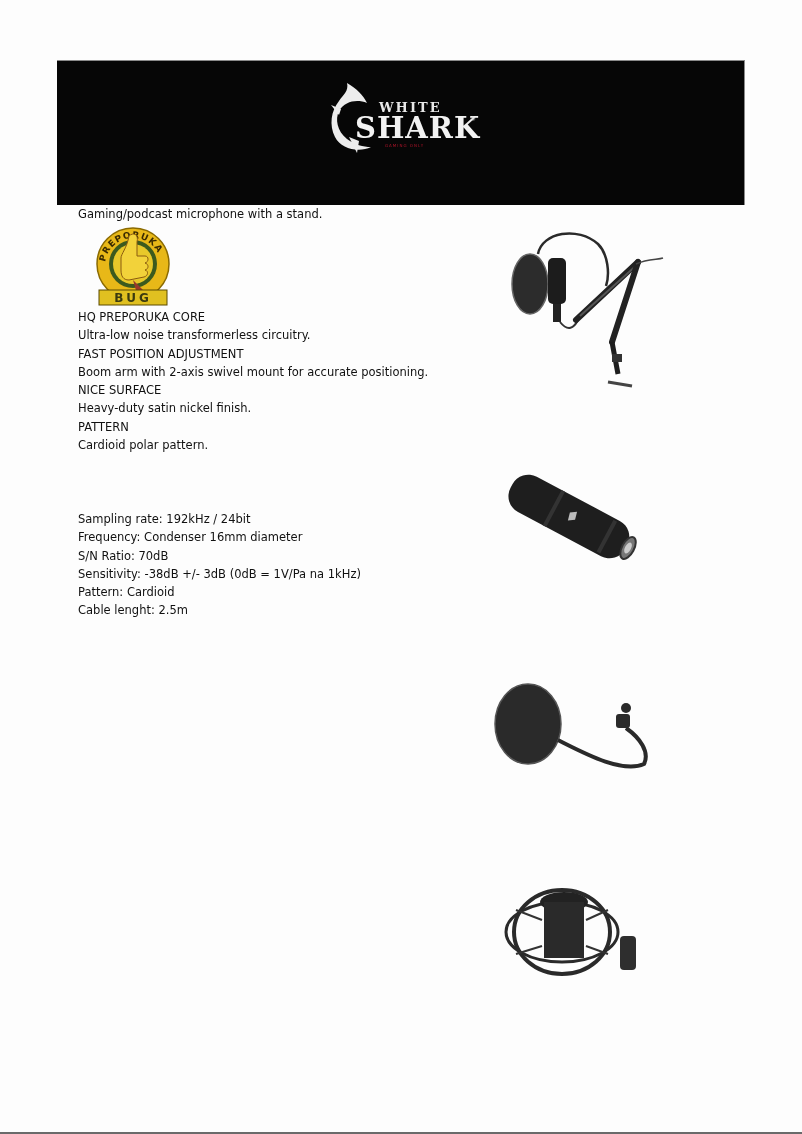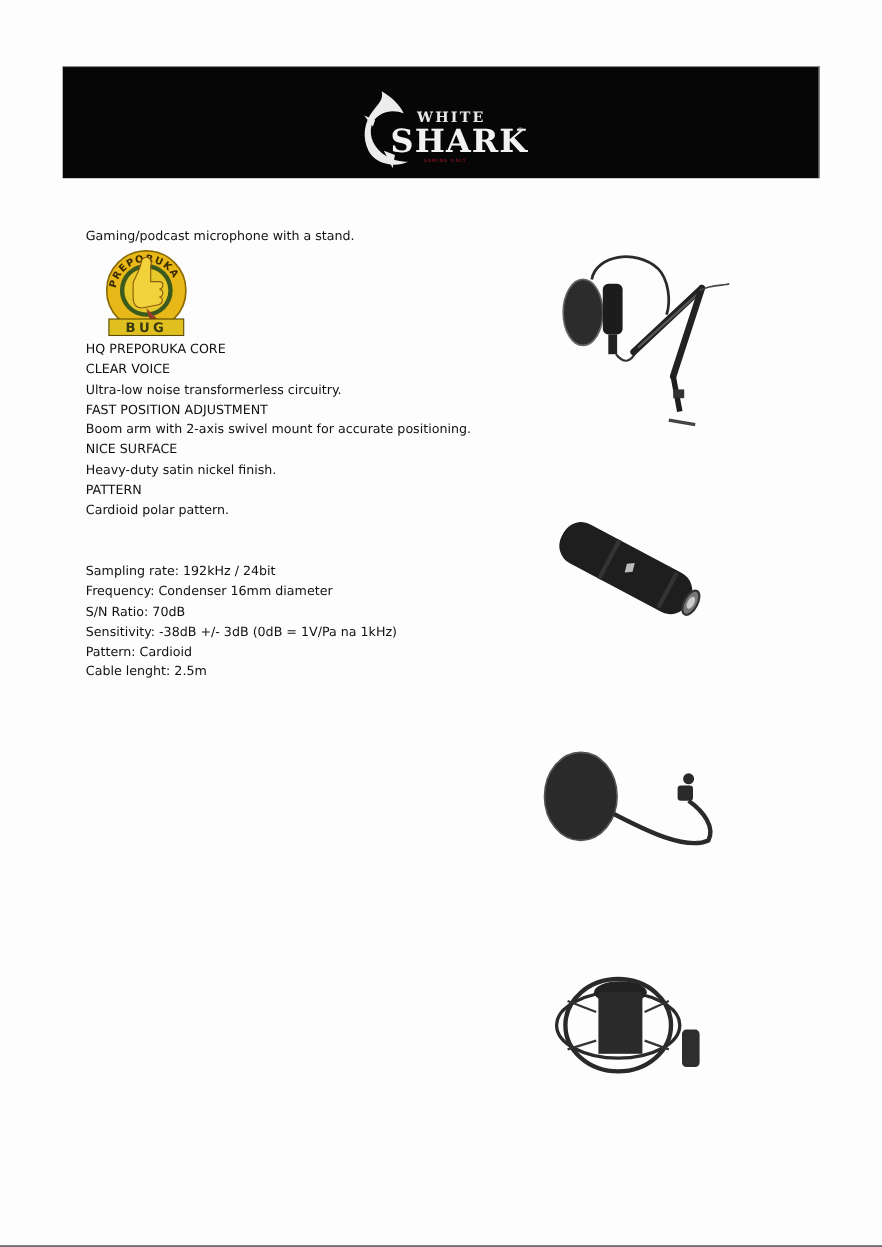--- a/index.html
+++ b/index.html
@@ -3,21 +3,21 @@
   <meta charset="utf-8">
   <style>
     html, body { margin: 0; padding: 0; }
     body {
       width: 802px; height: 1134px; position: relative; overflow: hidden;
       background: #fdfdfd;
       font-family: "DejaVu Sans", "Liberation Sans", sans-serif;
       color: #111;
     }
     .header-banner {
-      position: absolute; left: 57px; top: 60px; width: 688px; height: 102px;
+      position: absolute; left: 57px; top: 60px; width: 688px; height: 145px;
       background: #060606; border-top: 1px solid #8a8a8a; border-right: 1px solid #8a8a8a;
       box-sizing: border-box;
     }
     .logo {
       position: absolute; left: 270px; top: 20px; width: 150px; height: 75px;
     }
     .logo-word-white {
       position: absolute; left: 52px; top: 19px; color: #e8e8e8;
       font-family: "DejaVu Serif", serif; font-size: 13px; letter-spacing: 2px; font-weight: bold;
     }
@@ -73,21 +73,20 @@
     </text>
     <path d="M36 10 C40 6 46 8 44 16 L44 30 L52 30 C56 30 56 36 52 37 C56 38 56 43 52 44 C56 45 55 50 51 51 L36 54 C30 54 28 50 28 44 L28 32 C28 28 34 22 36 10 Z" fill="#f2d23a" stroke="#8a5a10" stroke-width="1"></path>
     <path d="M40 54 L52 66 L44 68 Z" fill="#9a3a2a"></path>
     <rect x="6" y="64" width="68" height="15" fill="#e0c020" stroke="#5a4a00" stroke-width="1"></rect>
     <text x="40" y="76" text-anchor="middle" font-size="12" font-weight="bold" fill="#3a3a10" font-family="DejaVu Sans, sans-serif" letter-spacing="3">BUG</text>
   </svg>
 </div>
 
 <div class="text-col features">
   <span class="line">HQ PREPORUKA CORE</span>
-  <span class="line">CLEAR VOICE</span>
   <span class="line">Ultra-low noise transformerless circuitry.</span>
   <span class="line">FAST POSITION ADJUSTMENT</span>
   <span class="line">Boom arm with 2-axis swivel mount for accurate positioning.</span>
   <span class="line">NICE SURFACE</span>
   <span class="line">Heavy-duty satin nickel finish.</span>
   <span class="line">PATTERN</span>
   <span class="line">Cardioid polar pattern.</span>
 </div>
 
 <div class="text-col specs">

